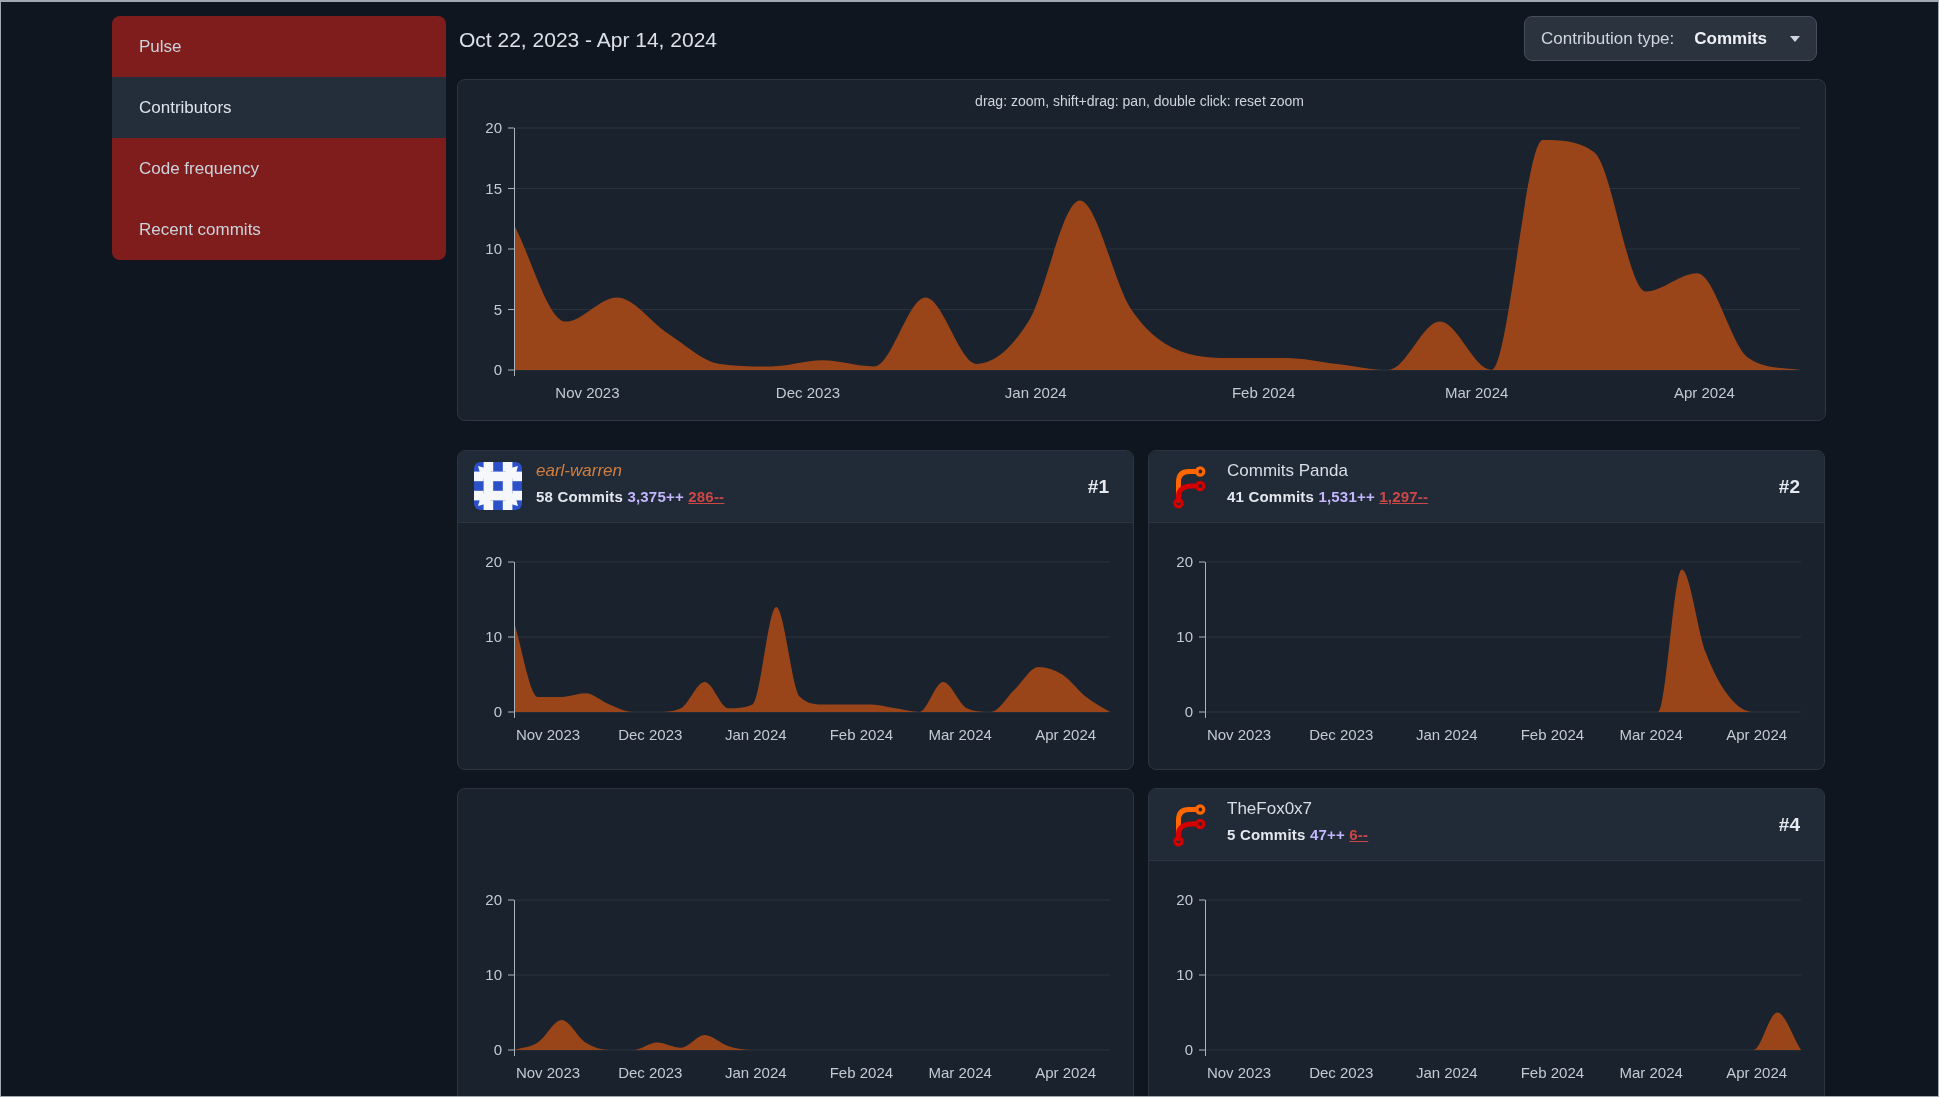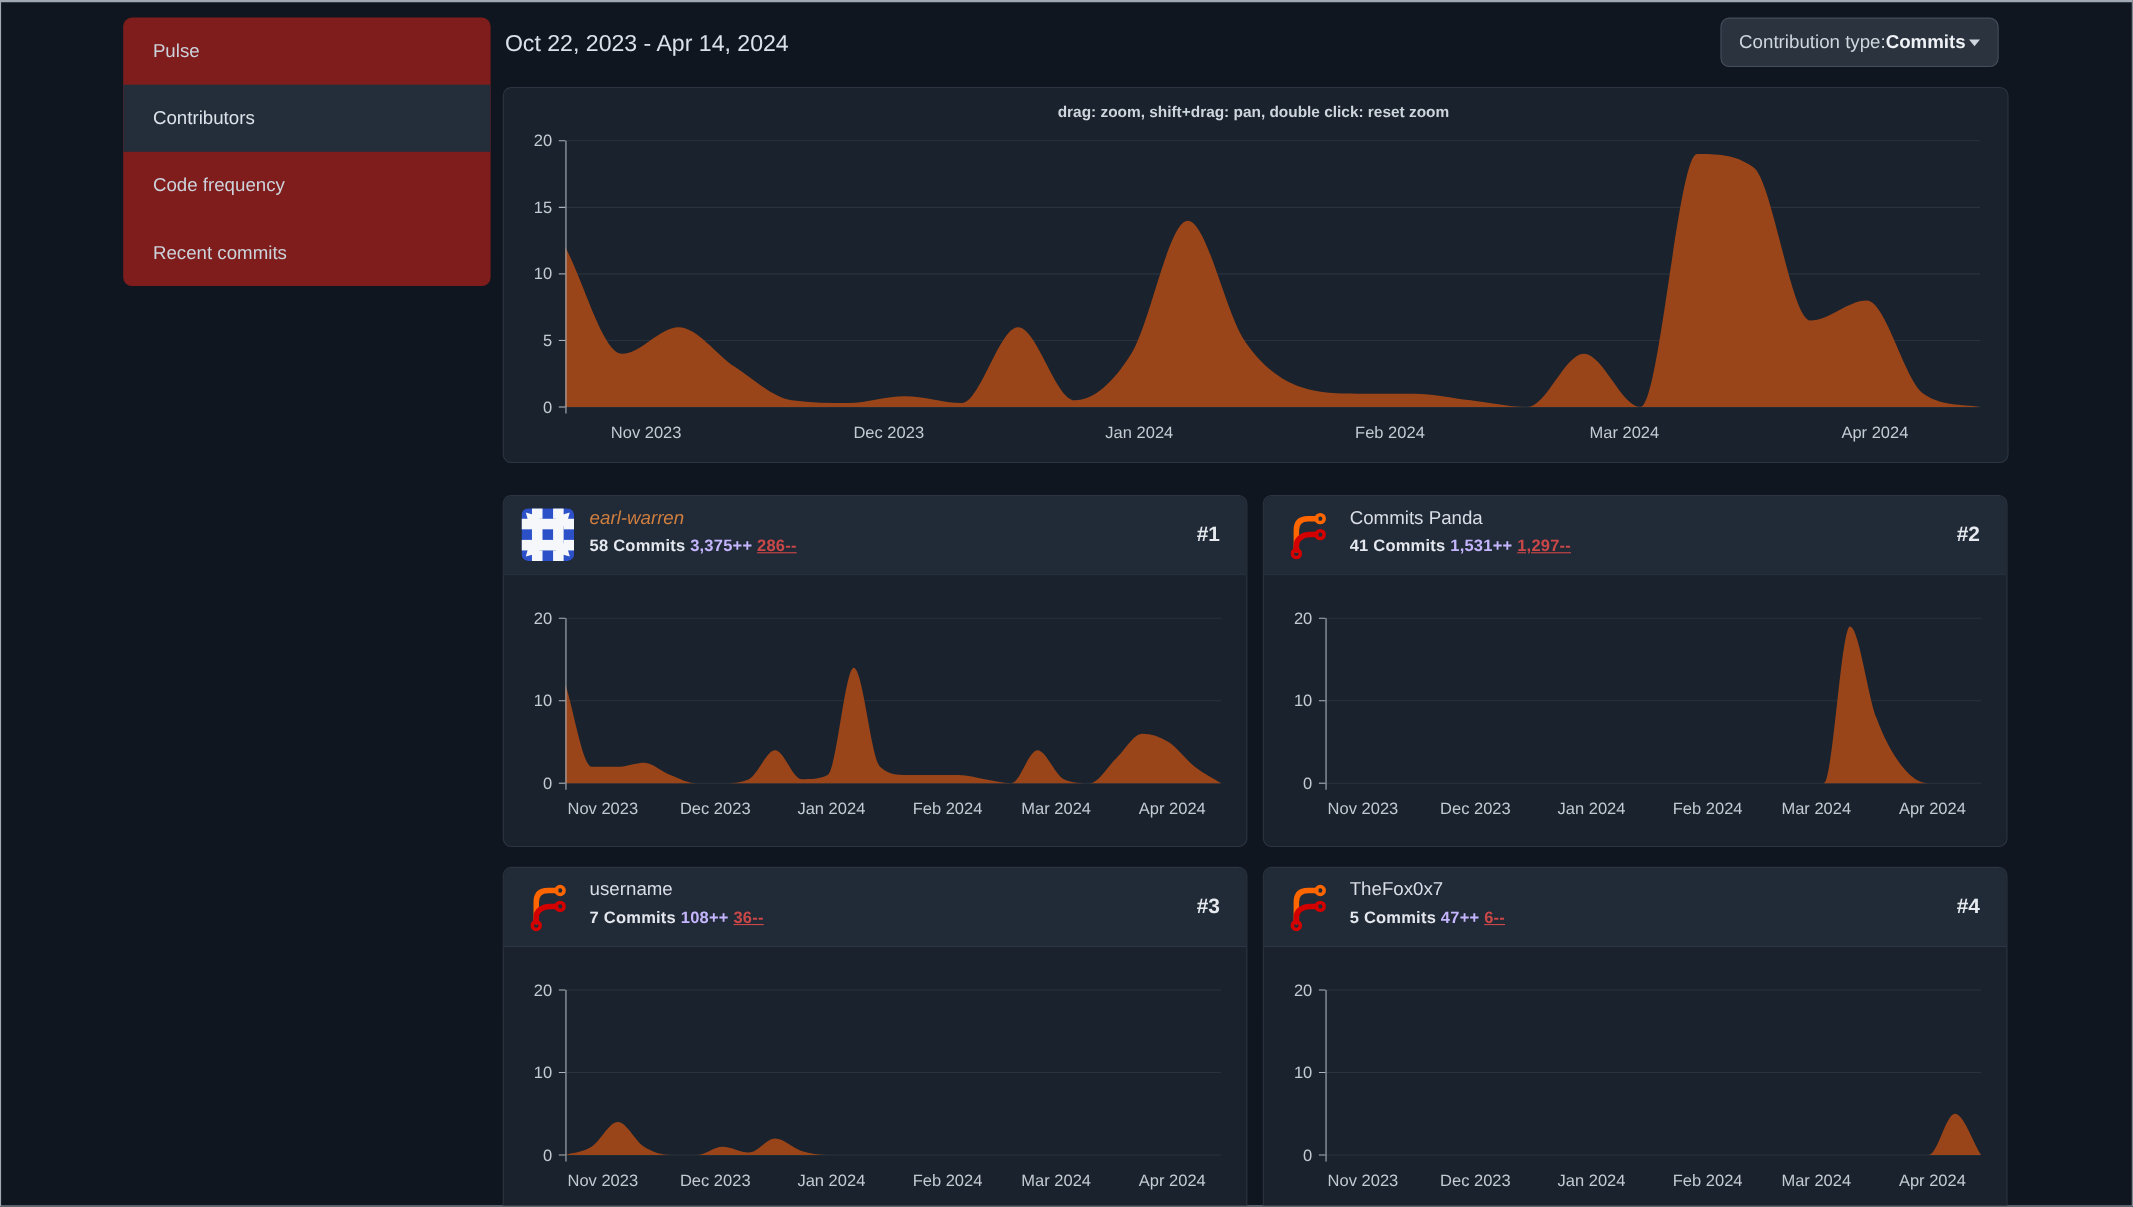--- a/index.html
+++ b/index.html
@@ -21,39 +21,39 @@
     padding-left:27px; font-size:17px; color:#ccd3db; cursor:pointer;
   }
   .menu-item.active{ background:#242d3a; color:#dde3ea; }
   
   .date-range{
     position:absolute; left:458px; top:26px;
     font-size:21px; font-weight:400; color:#dbe1e9; margin:0;
   }
   .contrib-dropdown{
     position:absolute; right:121px; top:14px; height:45px;
-    display:flex; align-items:center; gap:0;
+    display:flex; align-items:center; gap:20px;
     background:#2b333f; border:1px solid #454e5c; border-radius:8px;
     padding:0 16px; font-size:17px; color:#cfd6de; cursor:pointer;
     font-family:"Liberation Sans", sans-serif;
   }
   .contrib-dropdown b{ color:#eef1f5; }
   .caret{
     width:0;height:0;border-left:5px solid transparent;border-right:5px solid transparent;
     border-top:6px solid #cfd6de; margin-left:3px; display:inline-block;
   }
   
   .panel{
     position:absolute; background:#1a222d; border:1px solid #2c3541;
     border-radius:8px; box-sizing:border-box;
   }
   #main-panel{ left:456px; top:77px; width:1369px; height:342px; }
   .hint{
     position:absolute; top:13px; left:0; right:4px; text-align:center;
-    font-size:14px; font-weight:bold; color:#cfd5dc;
+    font-size:14px; font-weight:normal; color:#cfd5dc;
   }
   .chart{ position:absolute; left:0; right:0; }
   #main-chart{ top:0; bottom:0; }
   .card{ width:677px; height:320px; }
   #card-0{ left:456px;  top:448px; }
   #card-1{ left:1147px; top:448px; }
   #card-2{ left:456px;  top:786px; }
   #card-3{ left:1147px; top:786px; }
   .card-header{
     position:absolute; left:0; right:0; top:0; height:71px;
@@ -211,40 +211,20 @@
           <text x="90.0316" y="218" text-anchor="middle" font-size="15" fill="#c3cad2">Nov 2023</text>
           <text x="192.2456" y="218" text-anchor="middle" font-size="15" fill="#c3cad2">Dec 2023</text>
           <text x="297.7972" y="218" text-anchor="middle" font-size="15" fill="#c3cad2">Jan 2024</text>
           <text x="403.4084" y="218" text-anchor="middle" font-size="15" fill="#c3cad2">Feb 2024</text>
           <text x="502.16560000000004" y="218" text-anchor="middle" font-size="15" fill="#c3cad2">Mar 2024</text>
           <text x="607.7171999999999" y="218" text-anchor="middle" font-size="15" fill="#c3cad2">Apr 2024</text>
         </svg></div>
   </section>
 
   <section class="panel card" id="card-2">
-    <div class="card-header">
-      <span class="avatar">
-        <svg viewBox="0 0 48 48" width="48" height="48">
-          <g fill="none" stroke-linecap="round">
-            <path d="M31.2,9.5 H24 C16.5,9.5 13.5,13.5 13.5,20 V38" stroke="#ff6600" stroke-width="5"></path>
-            <path d="M31.2,24 H26 C19.5,24 13.5,27.5 13.5,34 V38" stroke="#d40000" stroke-width="5"></path>
-            <circle cx="35.2" cy="9.5" r="3.6" stroke="#ff6600" stroke-width="3.2"></circle>
-            <circle cx="35.2" cy="24" r="3.6" stroke="#d40000" stroke-width="3.2"></circle>
-            <circle cx="13.5" cy="41.3" r="3.6" stroke="#d40000" stroke-width="3.2"></circle>
-          </g>
-        </svg>
-      </span>
-      <span class="card-name">username</span>
-      <div class="card-stats">
-        <span>7 Commits</span>
-        <span class="adds">108++</span>
-        <span class="dels">36--</span>
-      </div>
-      <span class="rank">#3</span>
-    </div>
     <div class="chart"><svg width="675" height="248" viewBox="0 0 675 248">
           <line x1="56" y1="190" x2="652" y2="190" stroke="#2a323d" stroke-width="1"></line>
           <line x1="56" y1="115" x2="652" y2="115" stroke="#2a323d" stroke-width="1"></line>
           <line x1="56" y1="40" x2="652" y2="40" stroke="#2a323d" stroke-width="1"></line>
           <path d="M56.0,190.0C63.9,187.5 71.9,187.5 79.8,182.5C87.8,177.5 95.7,160.0 103.7,160.0C111.6,160.0 119.6,177.5 127.5,182.5C135.5,187.5 143.4,190.0 151.4,190.0C159.3,190.0 167.3,190.0 175.2,190.0C183.1,190.0 191.1,182.5 199.0,182.5C207.0,182.5 214.9,187.8 222.9,187.8C230.8,187.8 238.8,175.0 246.7,175.0C254.7,175.0 262.6,183.8 270.6,186.3C278.5,188.8 286.5,190.0 294.4,190.0C302.3,190.0 310.3,190.0 318.2,190.0C326.2,190.0 334.1,190.0 342.1,190.0C350.0,190.0 358.0,190.0 365.9,190.0C373.9,190.0 381.8,190.0 389.8,190.0C397.7,190.0 405.7,190.0 413.6,190.0C421.5,190.0 429.5,190.0 437.4,190.0C445.4,190.0 453.3,190.0 461.3,190.0C469.2,190.0 477.2,190.0 485.1,190.0C493.1,190.0 501.0,190.0 509.0,190.0C516.9,190.0 524.9,190.0 532.8,190.0C540.7,190.0 548.7,190.0 556.6,190.0C564.6,190.0 572.5,190.0 580.5,190.0C588.4,190.0 596.4,190.0 604.3,190.0C612.3,190.0 620.2,190.0 628.2,190.0C636.1,190.0 644.1,190.0 652.0,190.0L652.0,190 L56.0,190 Z" fill="#9a4519"></path>
           <line x1="56.5" y1="40" x2="56.5" y2="196" stroke="#aab2bb" stroke-width="1"></line>
           <line x1="50" y1="190" x2="56" y2="190" stroke="#aab2bb" stroke-width="1"></line>
           <text x="44" y="195" text-anchor="end" font-size="15" fill="#c3cad2">0</text>
           <line x1="50" y1="115" x2="56" y2="115" stroke="#aab2bb" stroke-width="1"></line>
           <text x="44" y="120" text-anchor="end" font-size="15" fill="#c3cad2">10</text>

